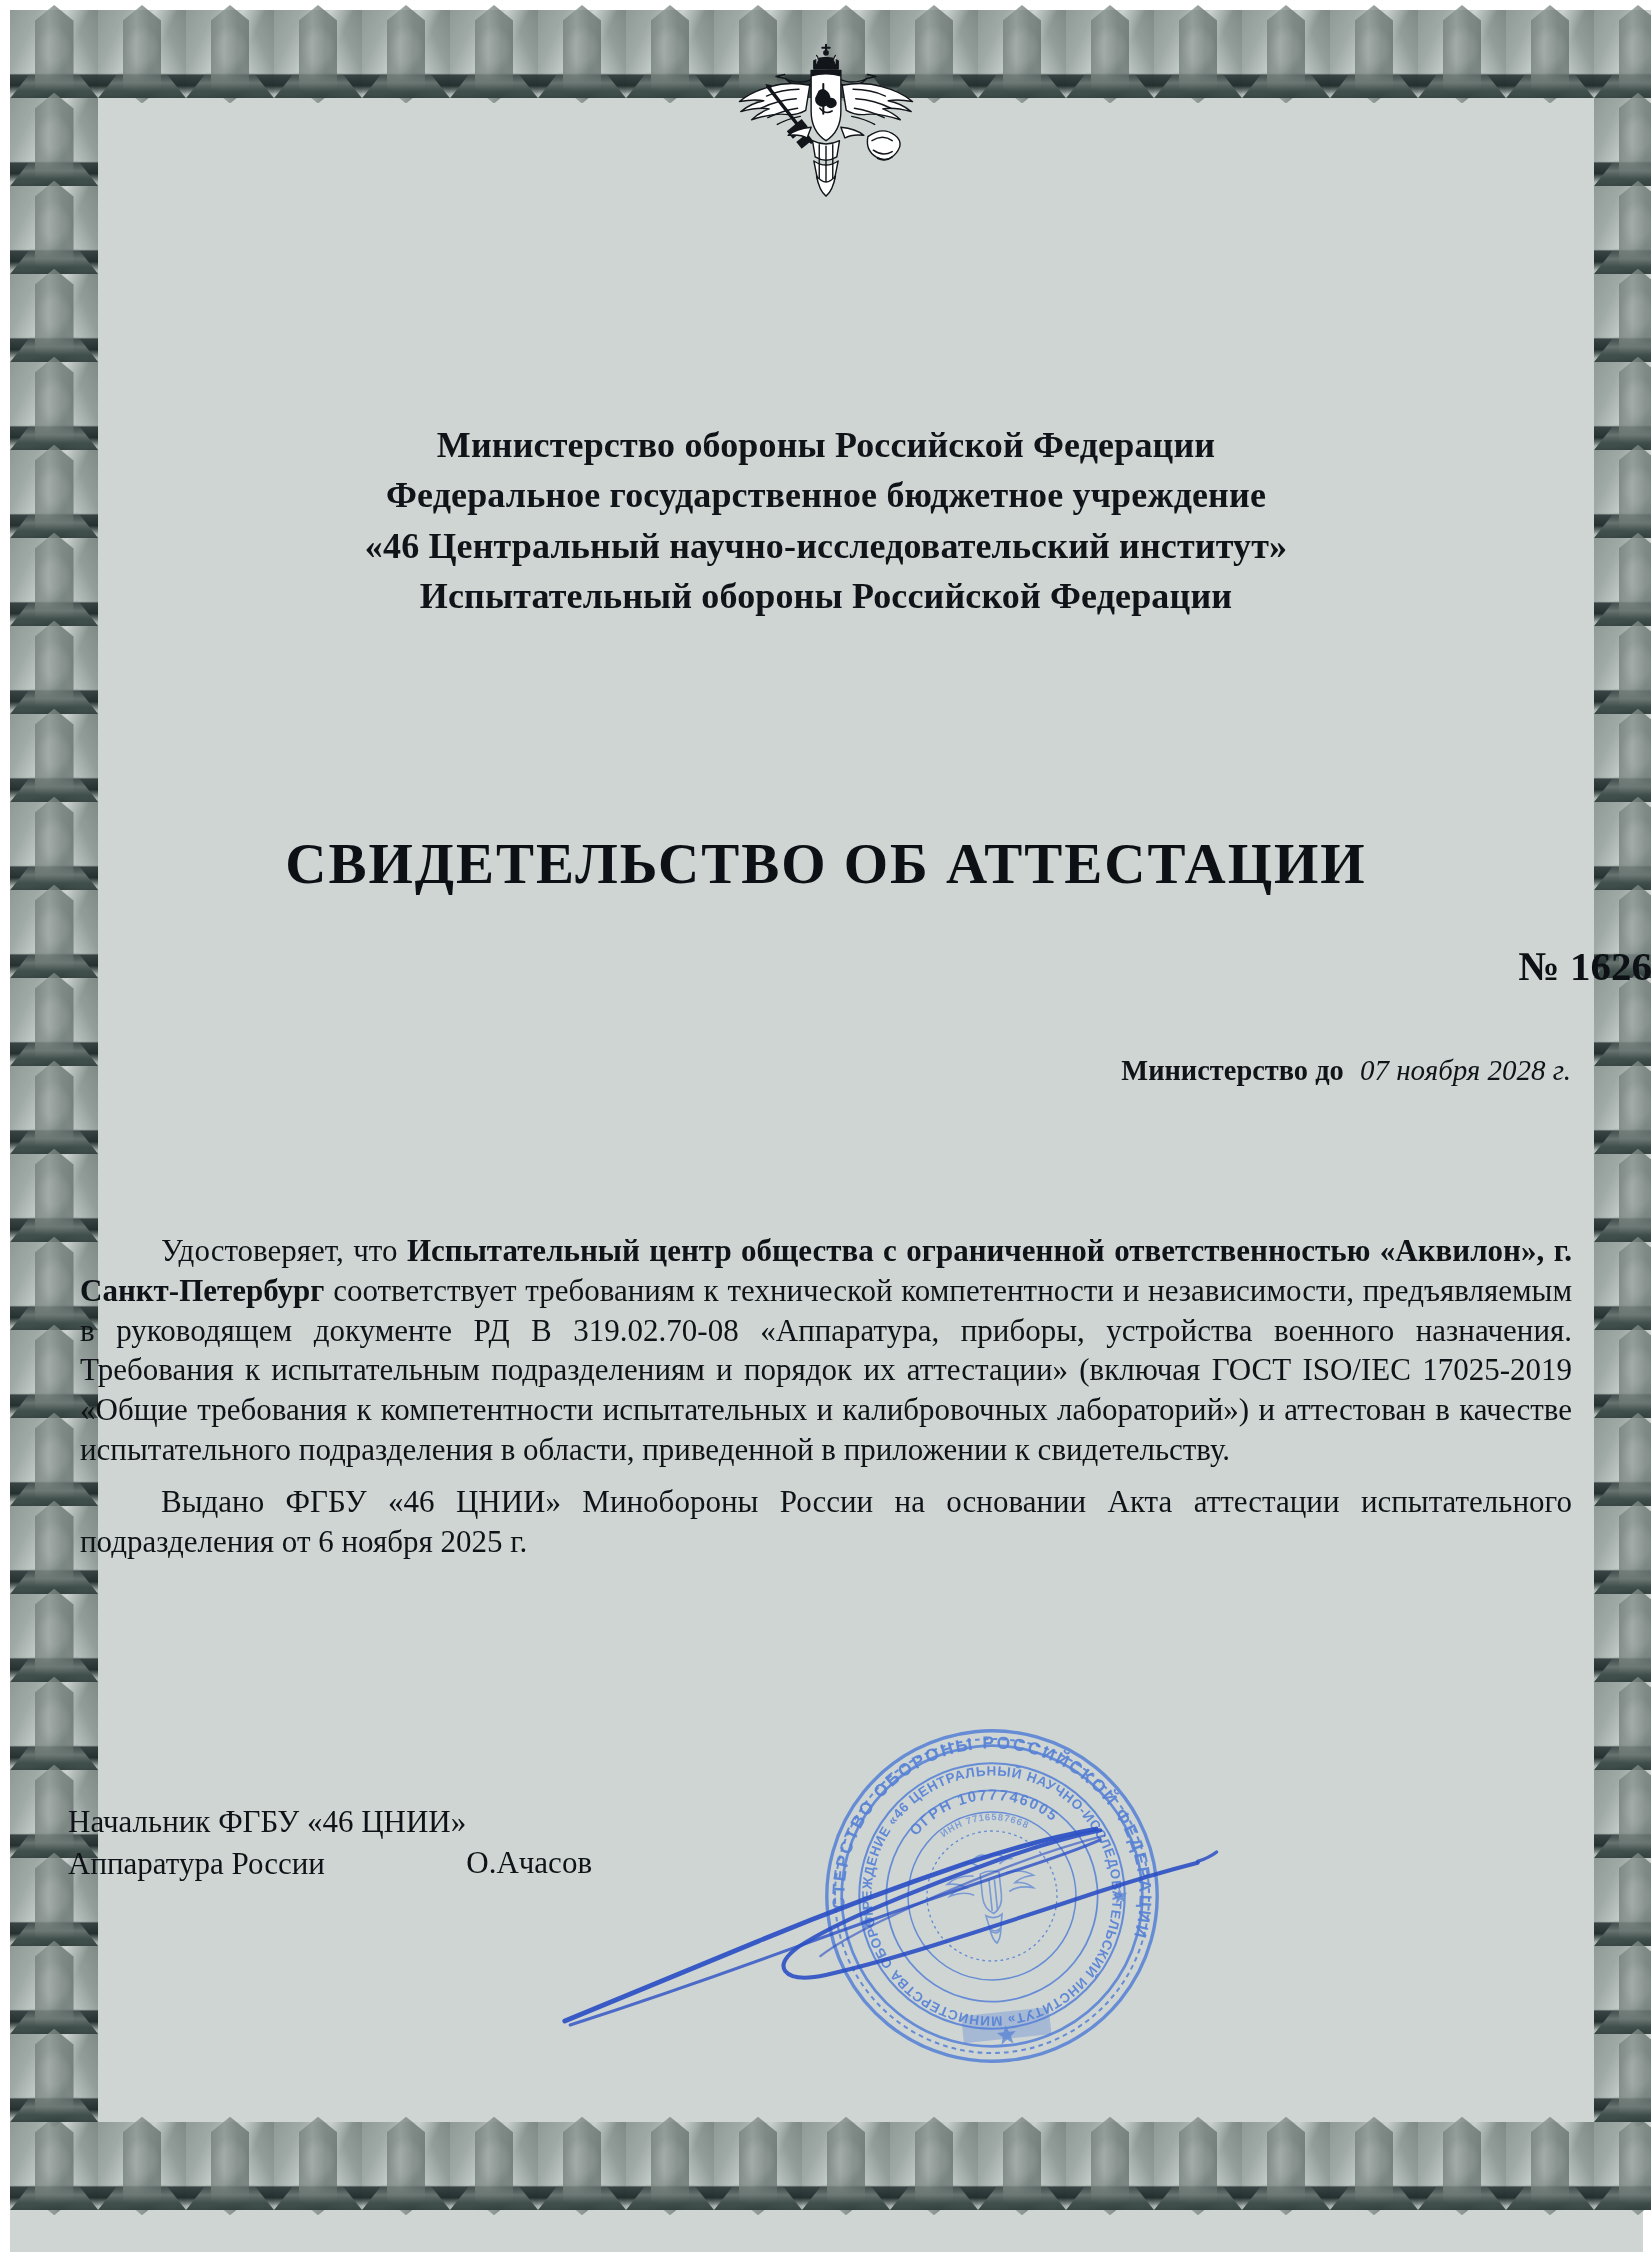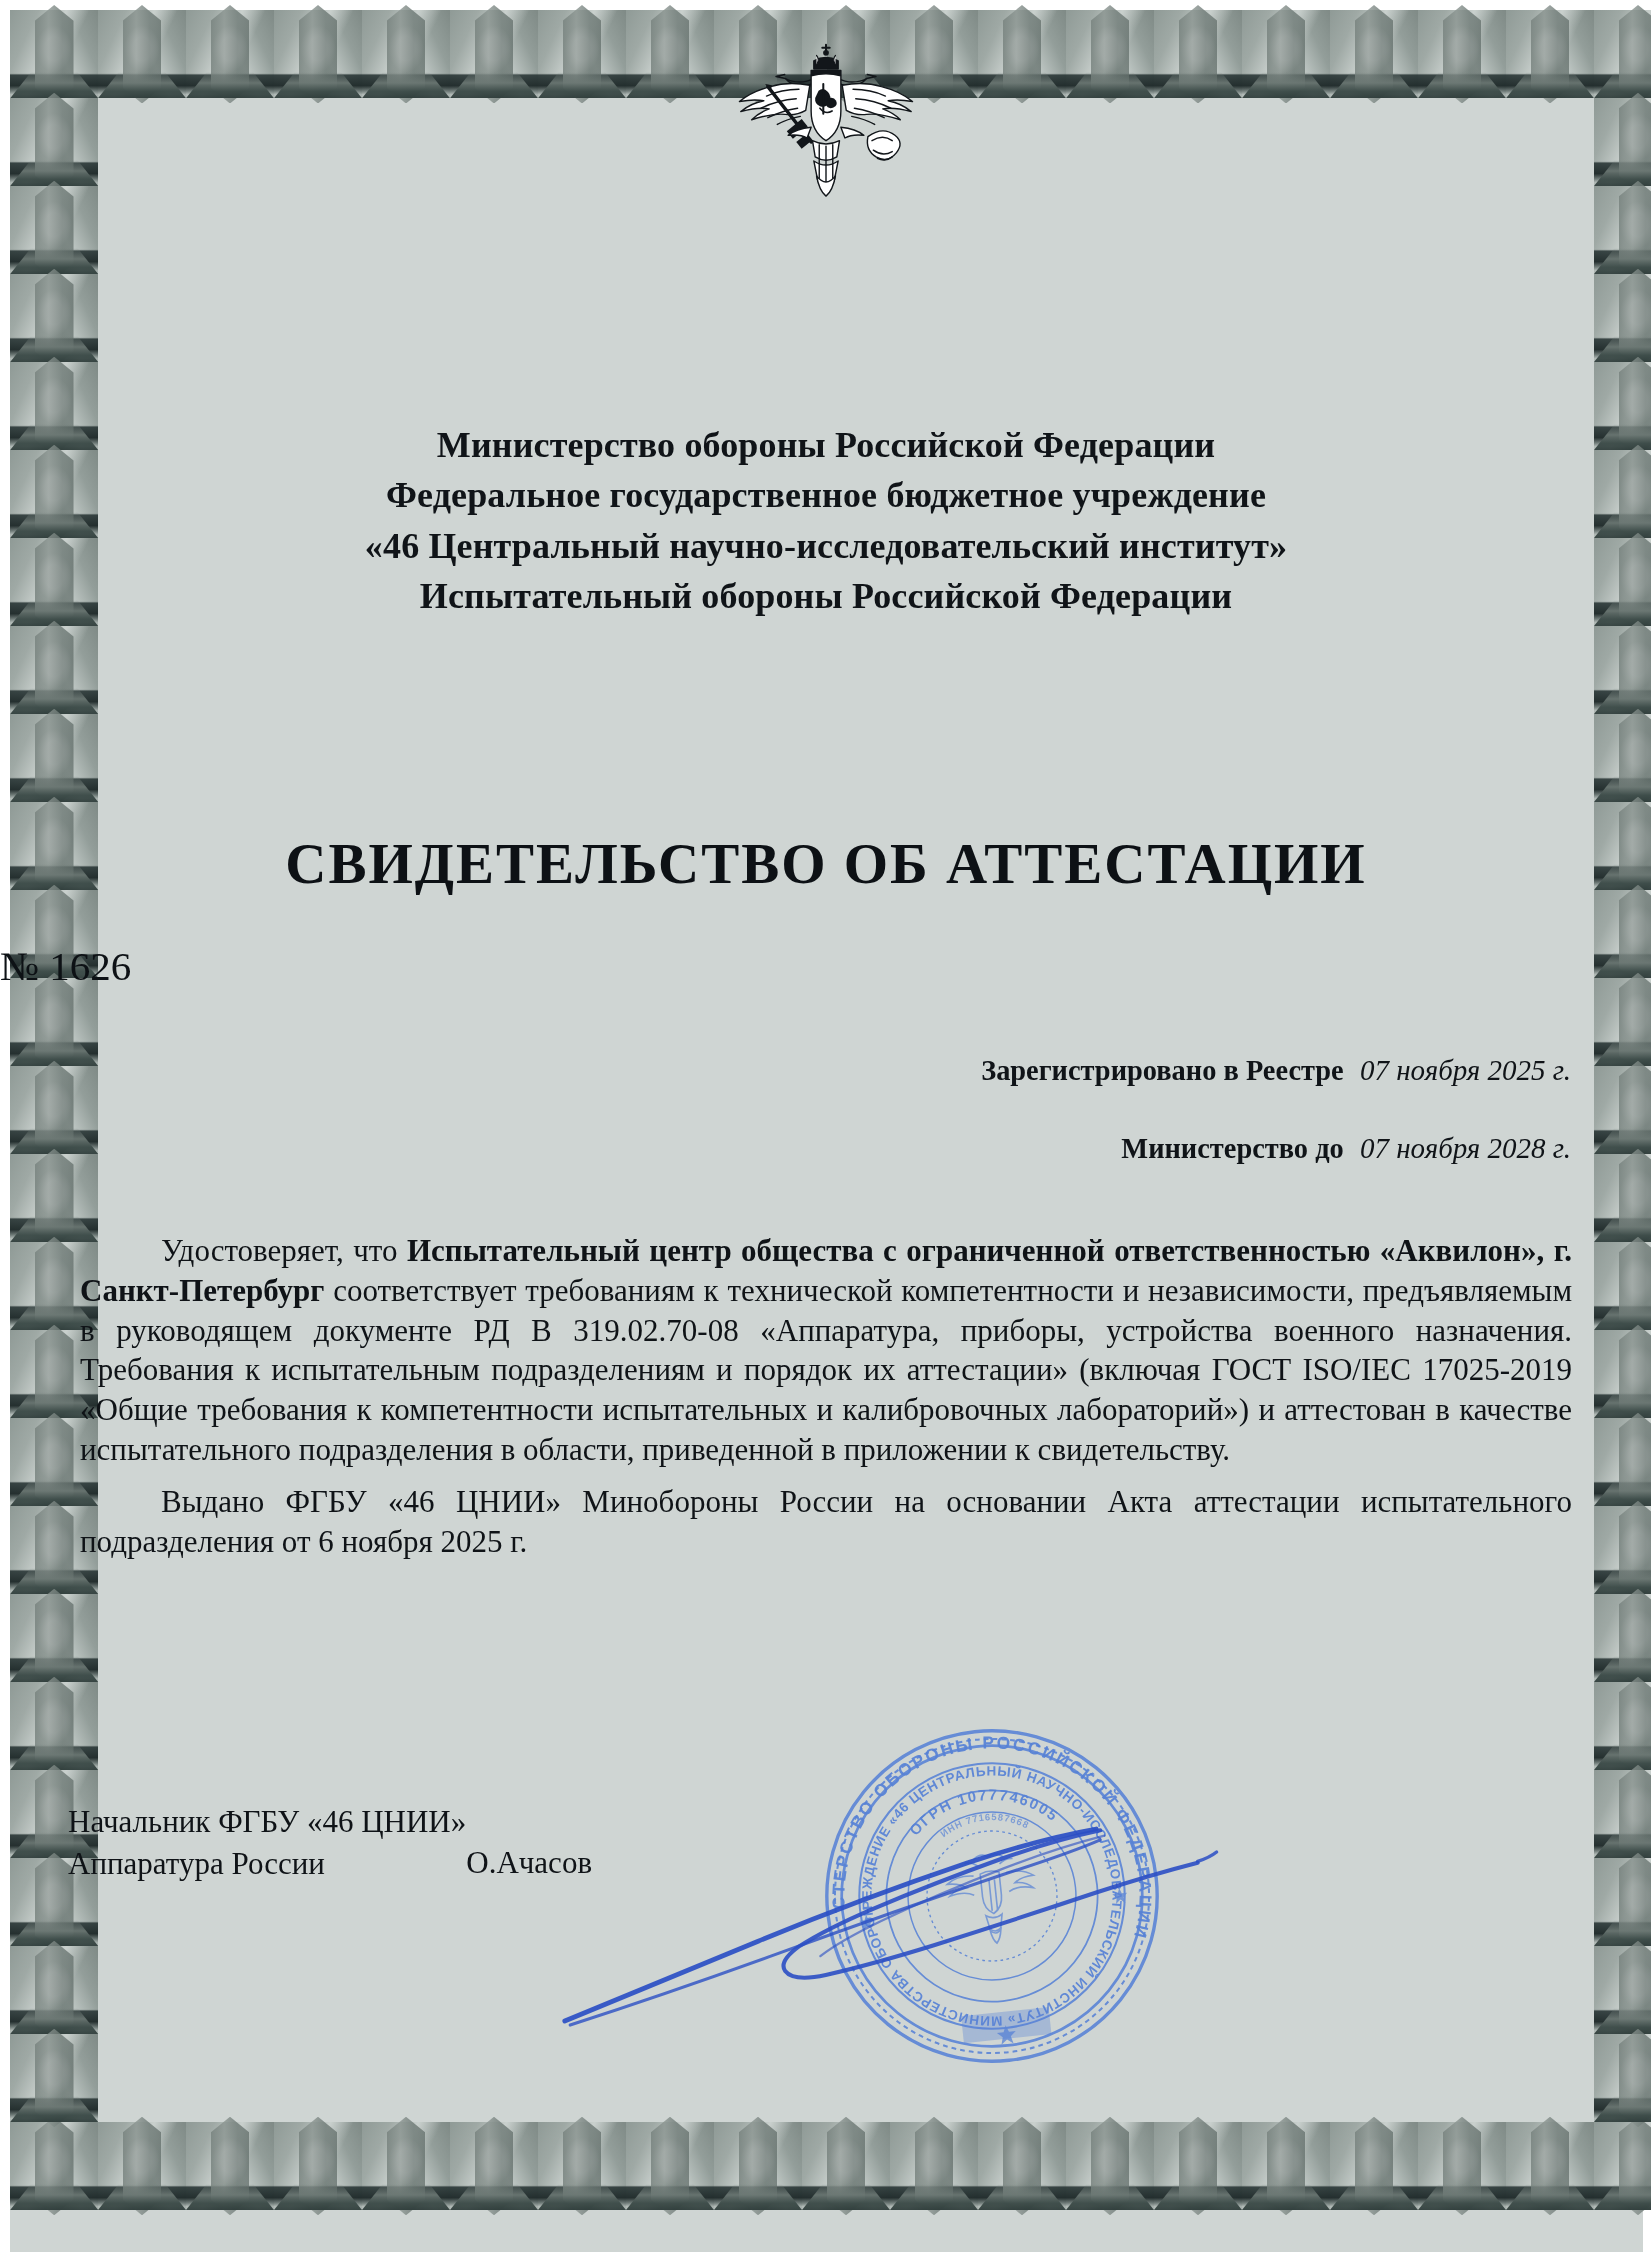--- a/index.html
+++ b/index.html
@@ -185,22 +185,22 @@
     font-weight:700;
     font-size:57px;
     letter-spacing:.035em;
     color:#0d1115;
     z-index:6;
     white-space:nowrap;
   }
   .cert-number{
     position:absolute;
     left:0;right:0;top:942px;
-    text-align:left;
-    font-weight:400;
+    text-align:right;
+    font-weight:700;
     font-size:41px;
     color:#0d1115;
     z-index:6;
   }
 
   .reg-block{
     position:absolute;
     right:81px;top:1056px;
     z-index:6;
     text-align:right;
@@ -422,23 +422,20 @@
       <div>Федеральное государственное бюджетное учреждение</div>
       <div>«46 Центральный научно-исследовательский институт»</div>
       <div>Испытательный обороны Российской Федерации</div>
     </div>
 
     <div class="cert-title">СВИДЕТЕЛЬСТВО  ОБ  АТТЕСТАЦИИ</div>
     <div class="cert-number">№ 1626</div>
 
     <div class="reg-block">
       <div class="reg-line">
-        <span>Зарегистрировано в Реестре</span><span class="val">07 ноября 2025 г.</span>
-      </div>
-      <div class="reg-line">
         <span>Министерство до</span><span class="val">07 ноября 2028 г.</span>
       </div>
     </div>
 
     <div class="body-text">
       <p><span>Удостоверяет, что </span><b>Испытательный центр общества с ограниченной ответственностью «Аквилон», г. Санкт-Петербург</b><span> соответствует требованиям к технической компетентности и независимости, предъявляемым в руководящем документе РД В 319.02.70-08 «Аппаратура, приборы, устройства военного назначения. Требования к испытательным подразделениям и порядок их аттестации» (включая ГОСТ ISO/IEC 17025-2019 «Общие требования к компетентности испытательных и калибровочных лабораторий») и аттестован в качестве испытательного подразделения в области, приведенной в приложении к свидетельству.</span></p>
       <p>Выдано ФГБУ «46 ЦНИИ» Минобороны России на основании Акта аттестации испытательного подразделения от 6 ноября 2025 г.</p>
     </div>
 
     <div class="sign-block">

